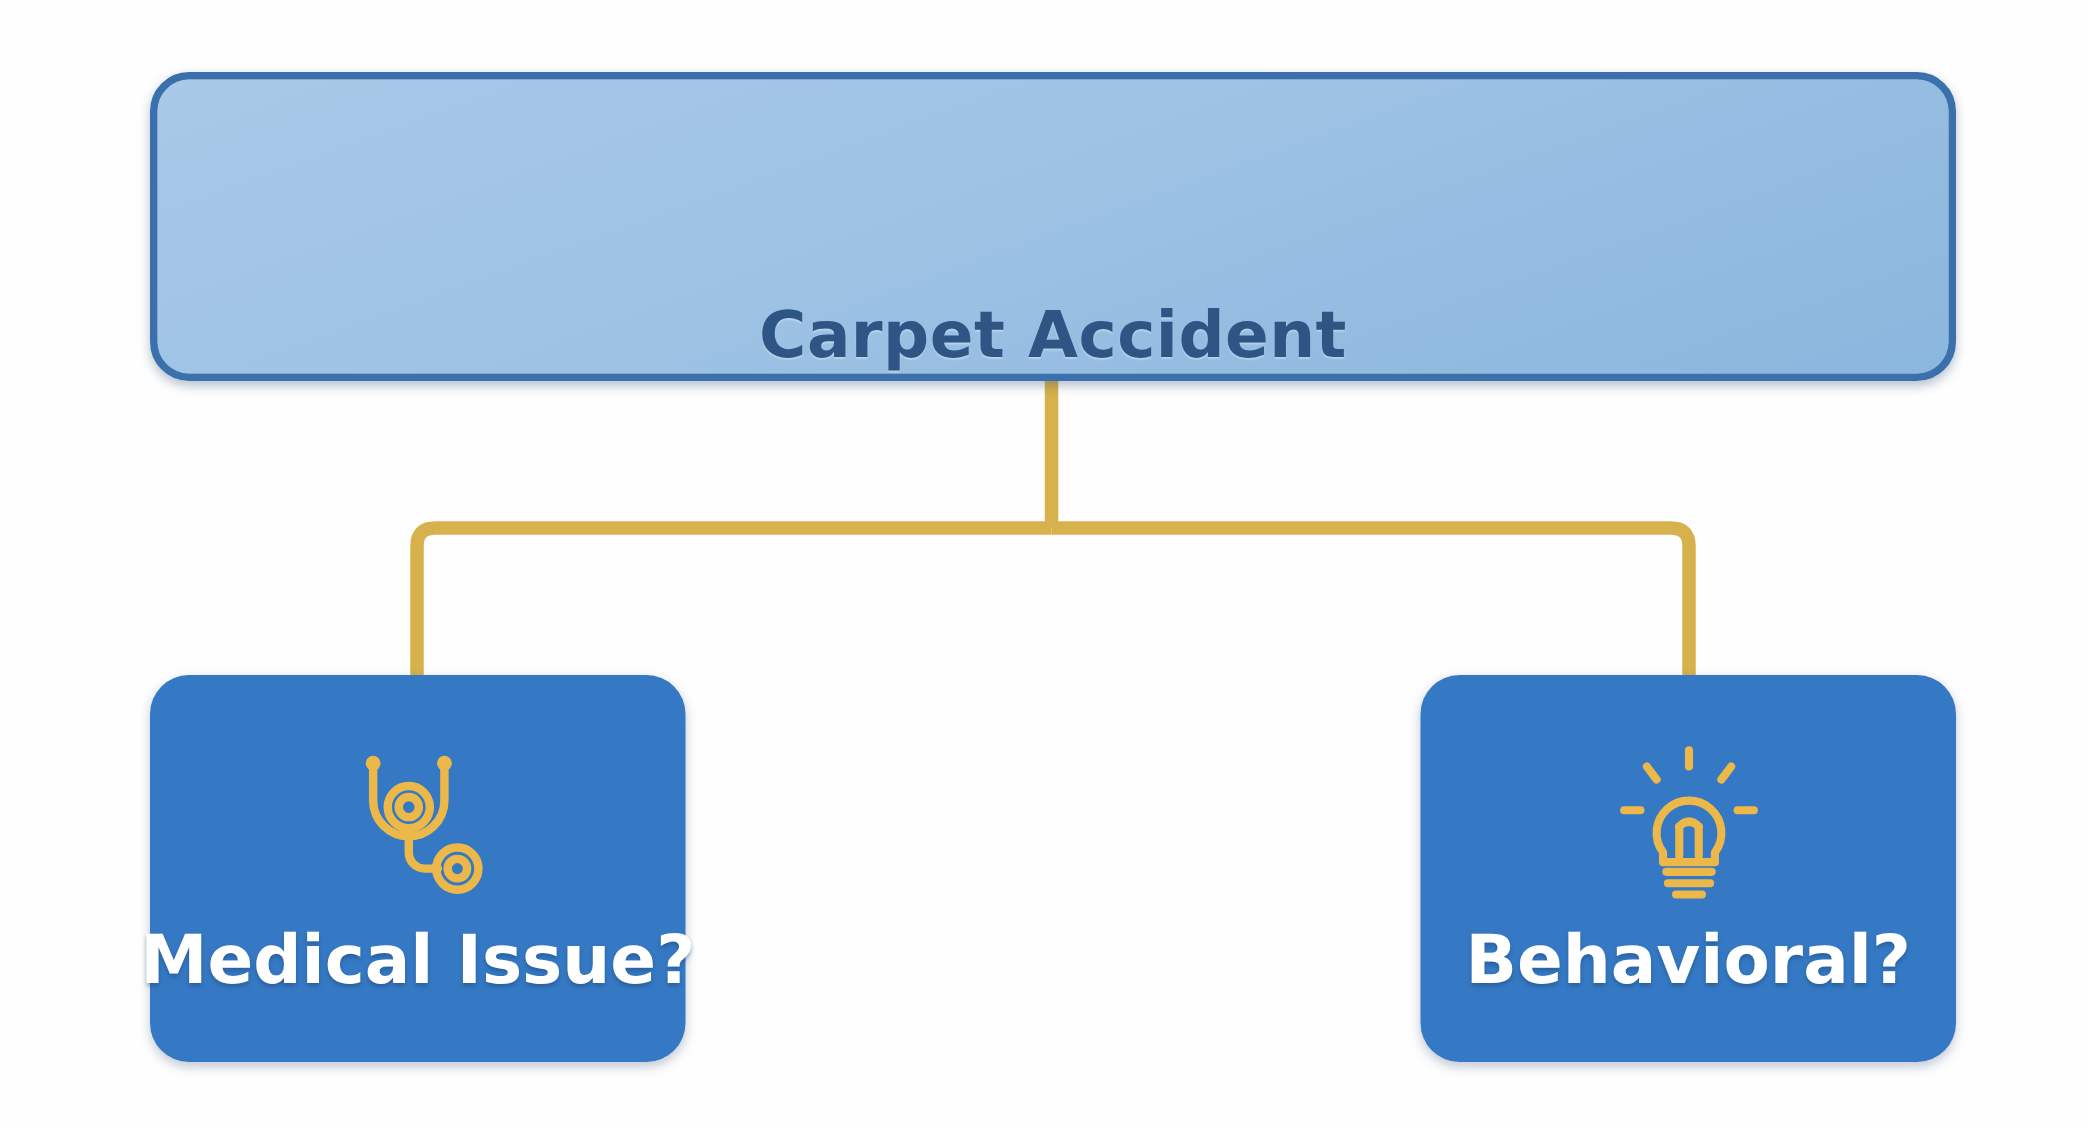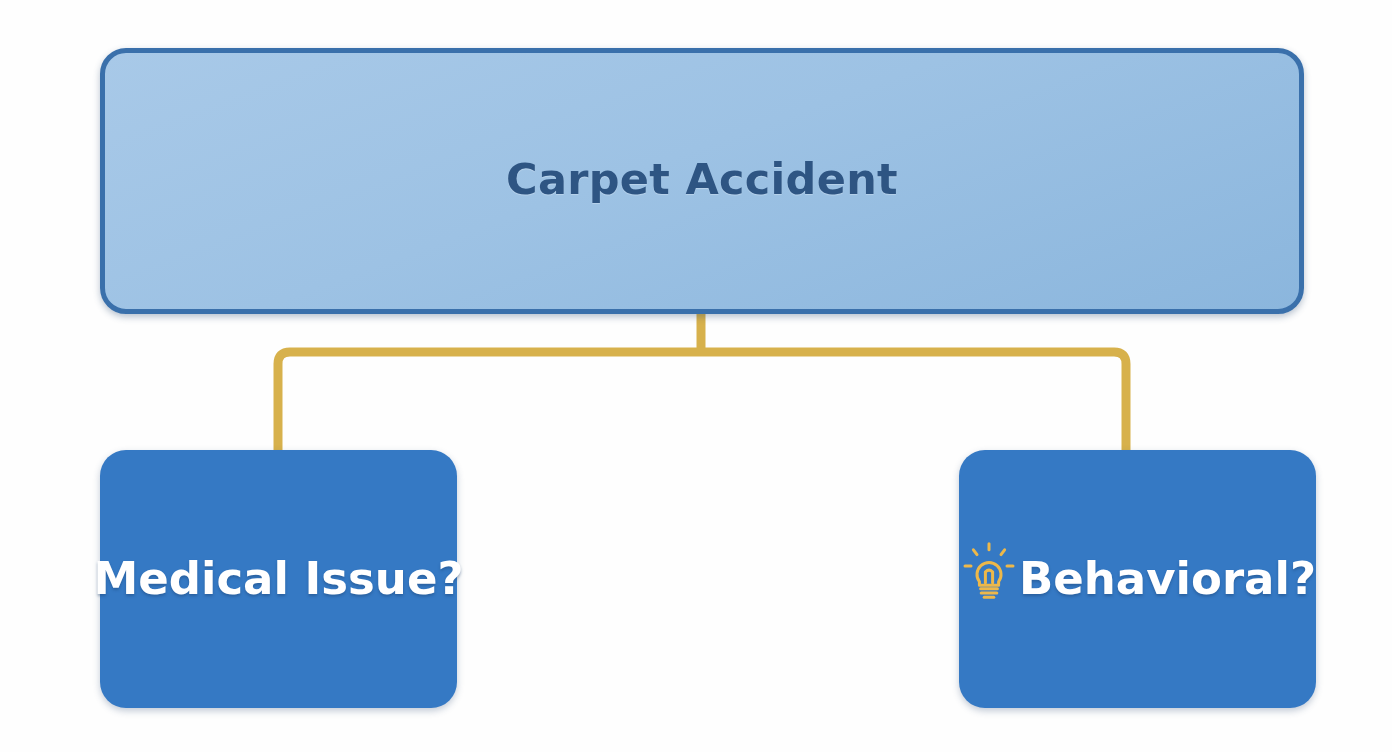--- a/index.html
+++ b/index.html
@@ -30,29 +30,30 @@
     height: 752px;
     z-index: 1;
   }
 
   
   .root-node {
     position: absolute;
     left: 100px;
     top: 48px;
     width: 1204px;
-    height: 266px;
+    height: 206px;
     box-sizing: border-box;
     border: 5px solid #3a70ab;
     border-radius: 26px;
     background: linear-gradient(160deg, #a8c9e8 0%, #9dc2e4 45%, #8bb6dd 100%);
     box-shadow: 0 3px 7px rgba(40, 70, 110, 0.33);
     display: flex;
+    flex-direction: column;
     align-items: center;
-    justify-content: center;
+    justify-content: flex-end;
     z-index: 3;
     overflow: hidden;
   }
   .root-eyebrow {
     font-size: 43px;
     font-weight: 700;
     color: #2e5583;
     letter-spacing: 0.3px;
     line-height: 1.05;
     text-shadow: 0 1px 1px rgba(255,255,255,0.30);
@@ -74,27 +75,27 @@
   .child-node {
     position: absolute;
     top: 450px;
     width: 357px;
     height: 258px;
     box-sizing: border-box;
     border-radius: 26px;
     background: #3579c4;
     box-shadow: 0 3px 7px rgba(40, 70, 110, 0.28);
     display: flex;
-    flex-direction: row;
+    flex-direction: column;
     align-items: center;
     justify-content: center;
     z-index: 3;
   }
   .child-left  { left: 100px;  }
-  .child-right { left: 947px; margin-left: 12px;  }
+  .child-right { left: 947px;  }
 
   .node-icon {
     width: 108px;
     height: 108px;
     display: block;
     margin-bottom: 14px;
   }
   .node-label {
     font-size: 45px;
     font-weight: 600;

